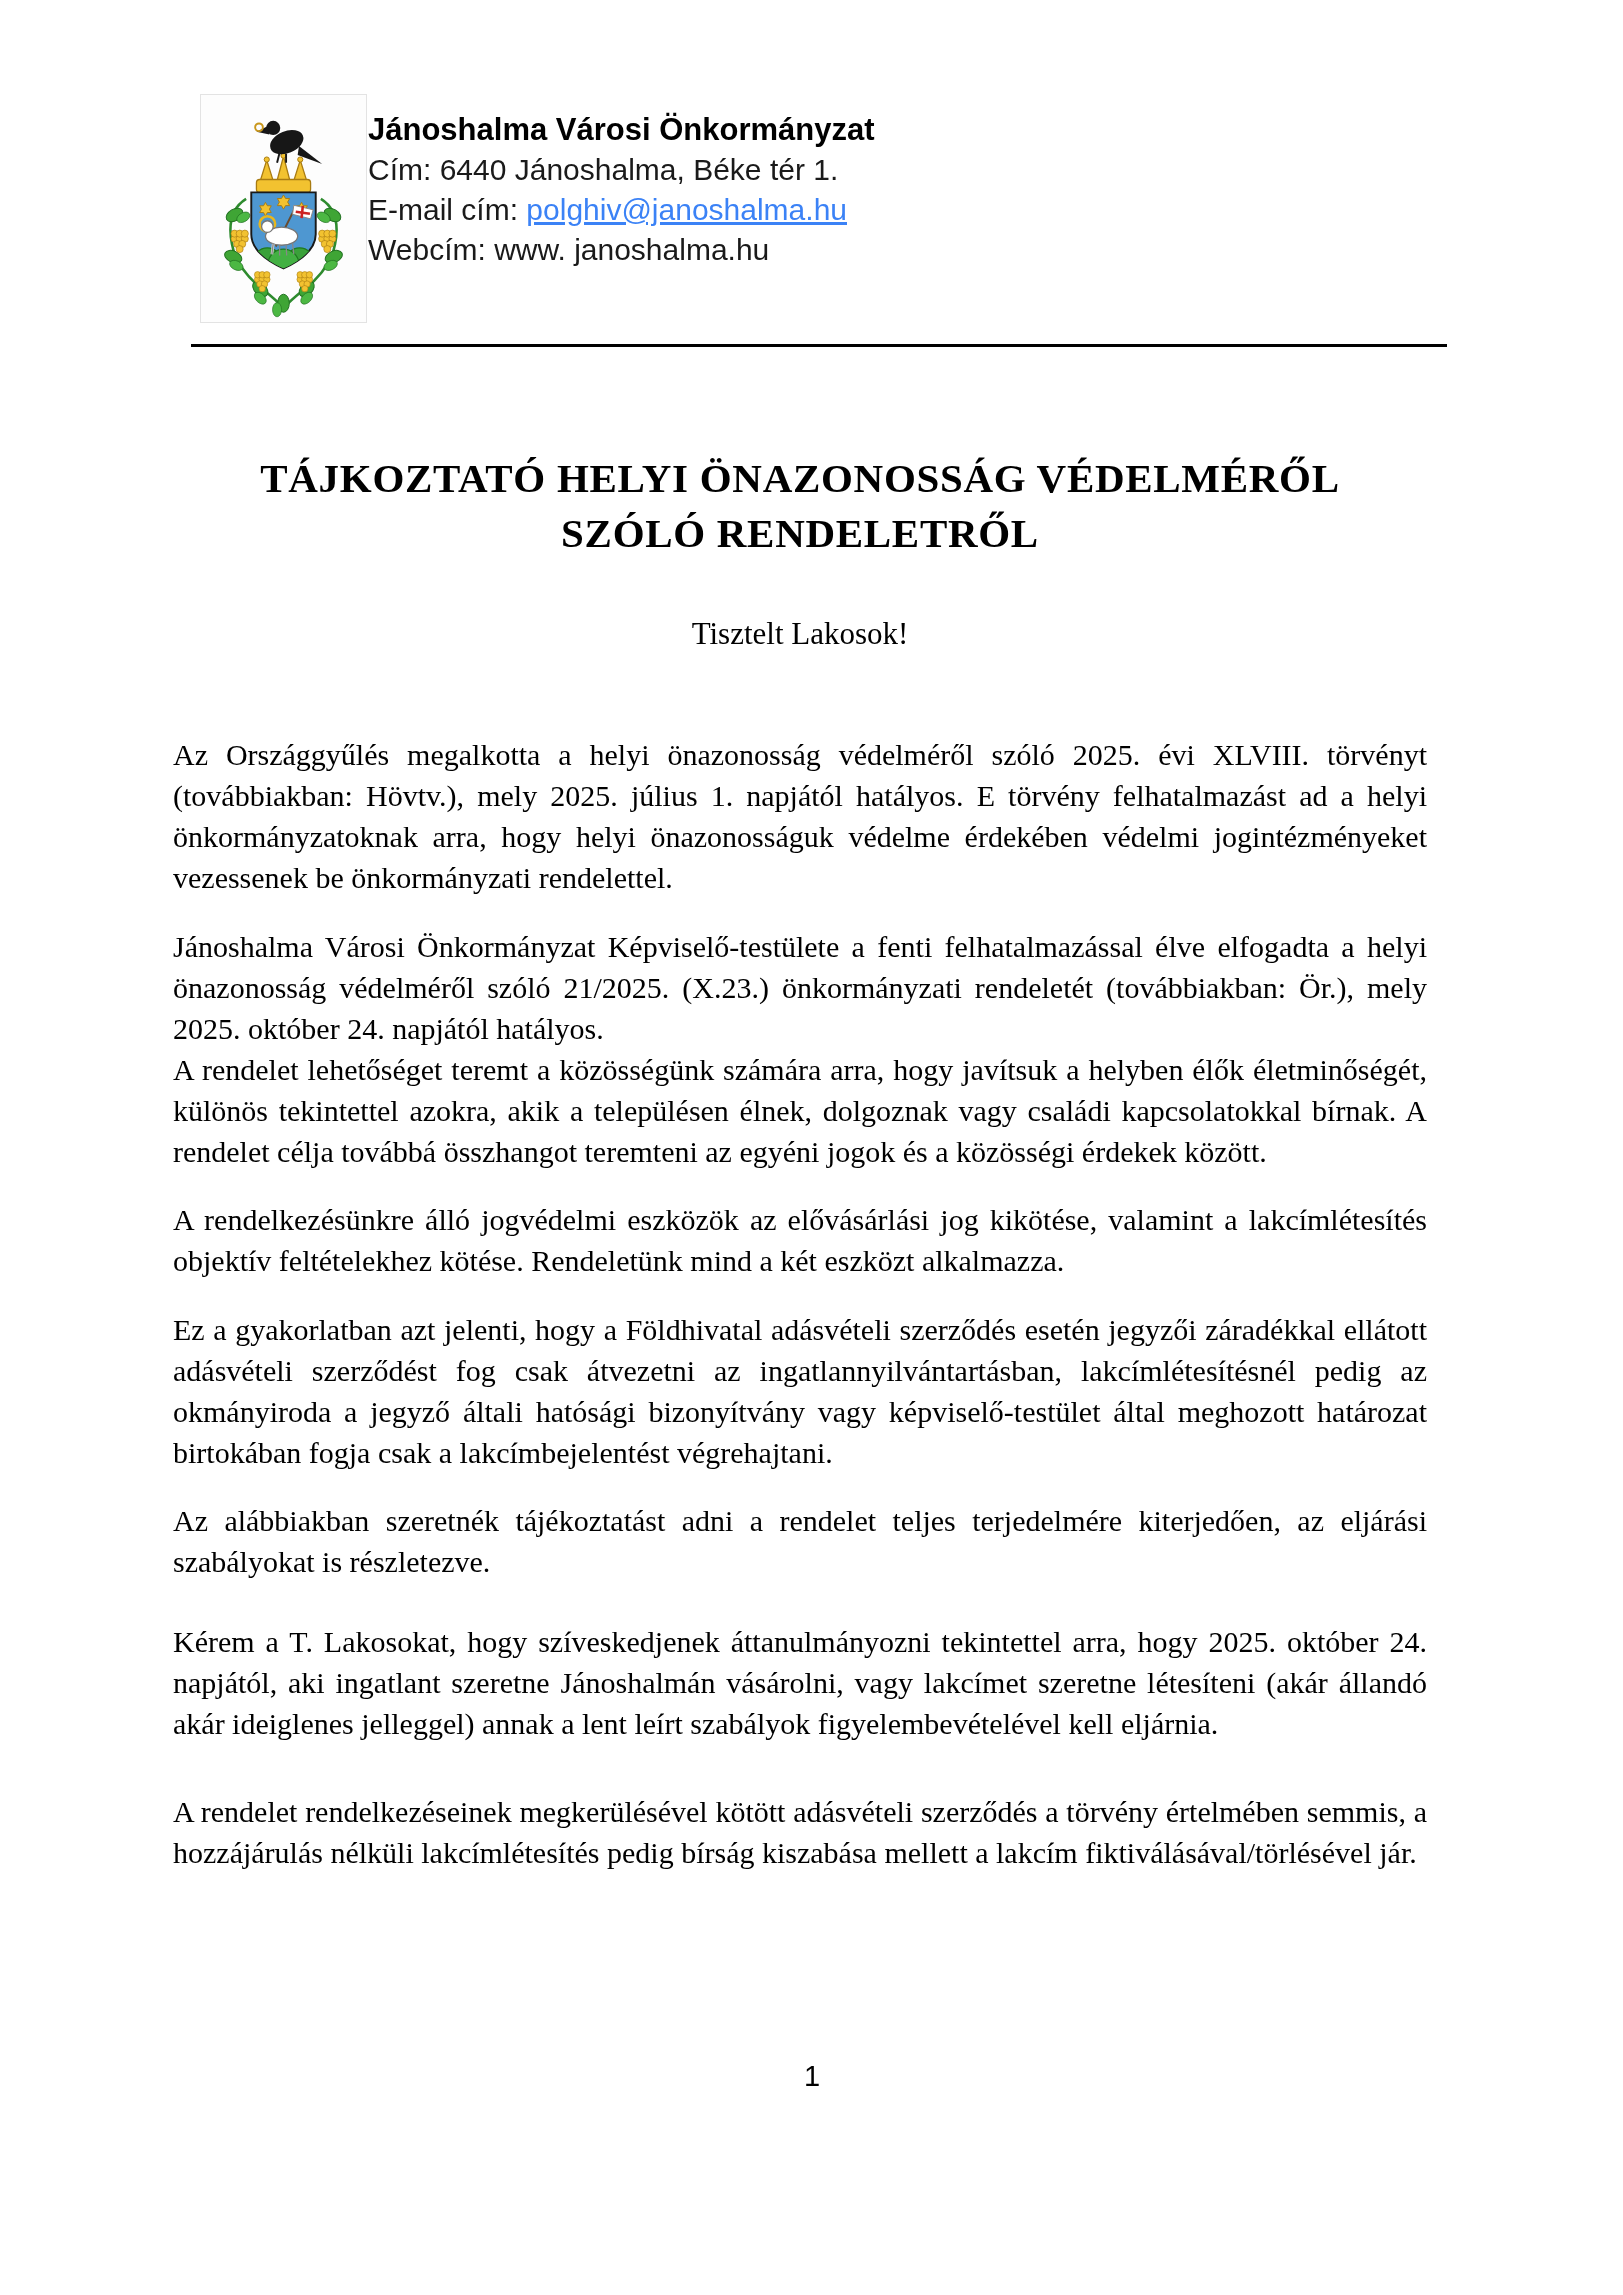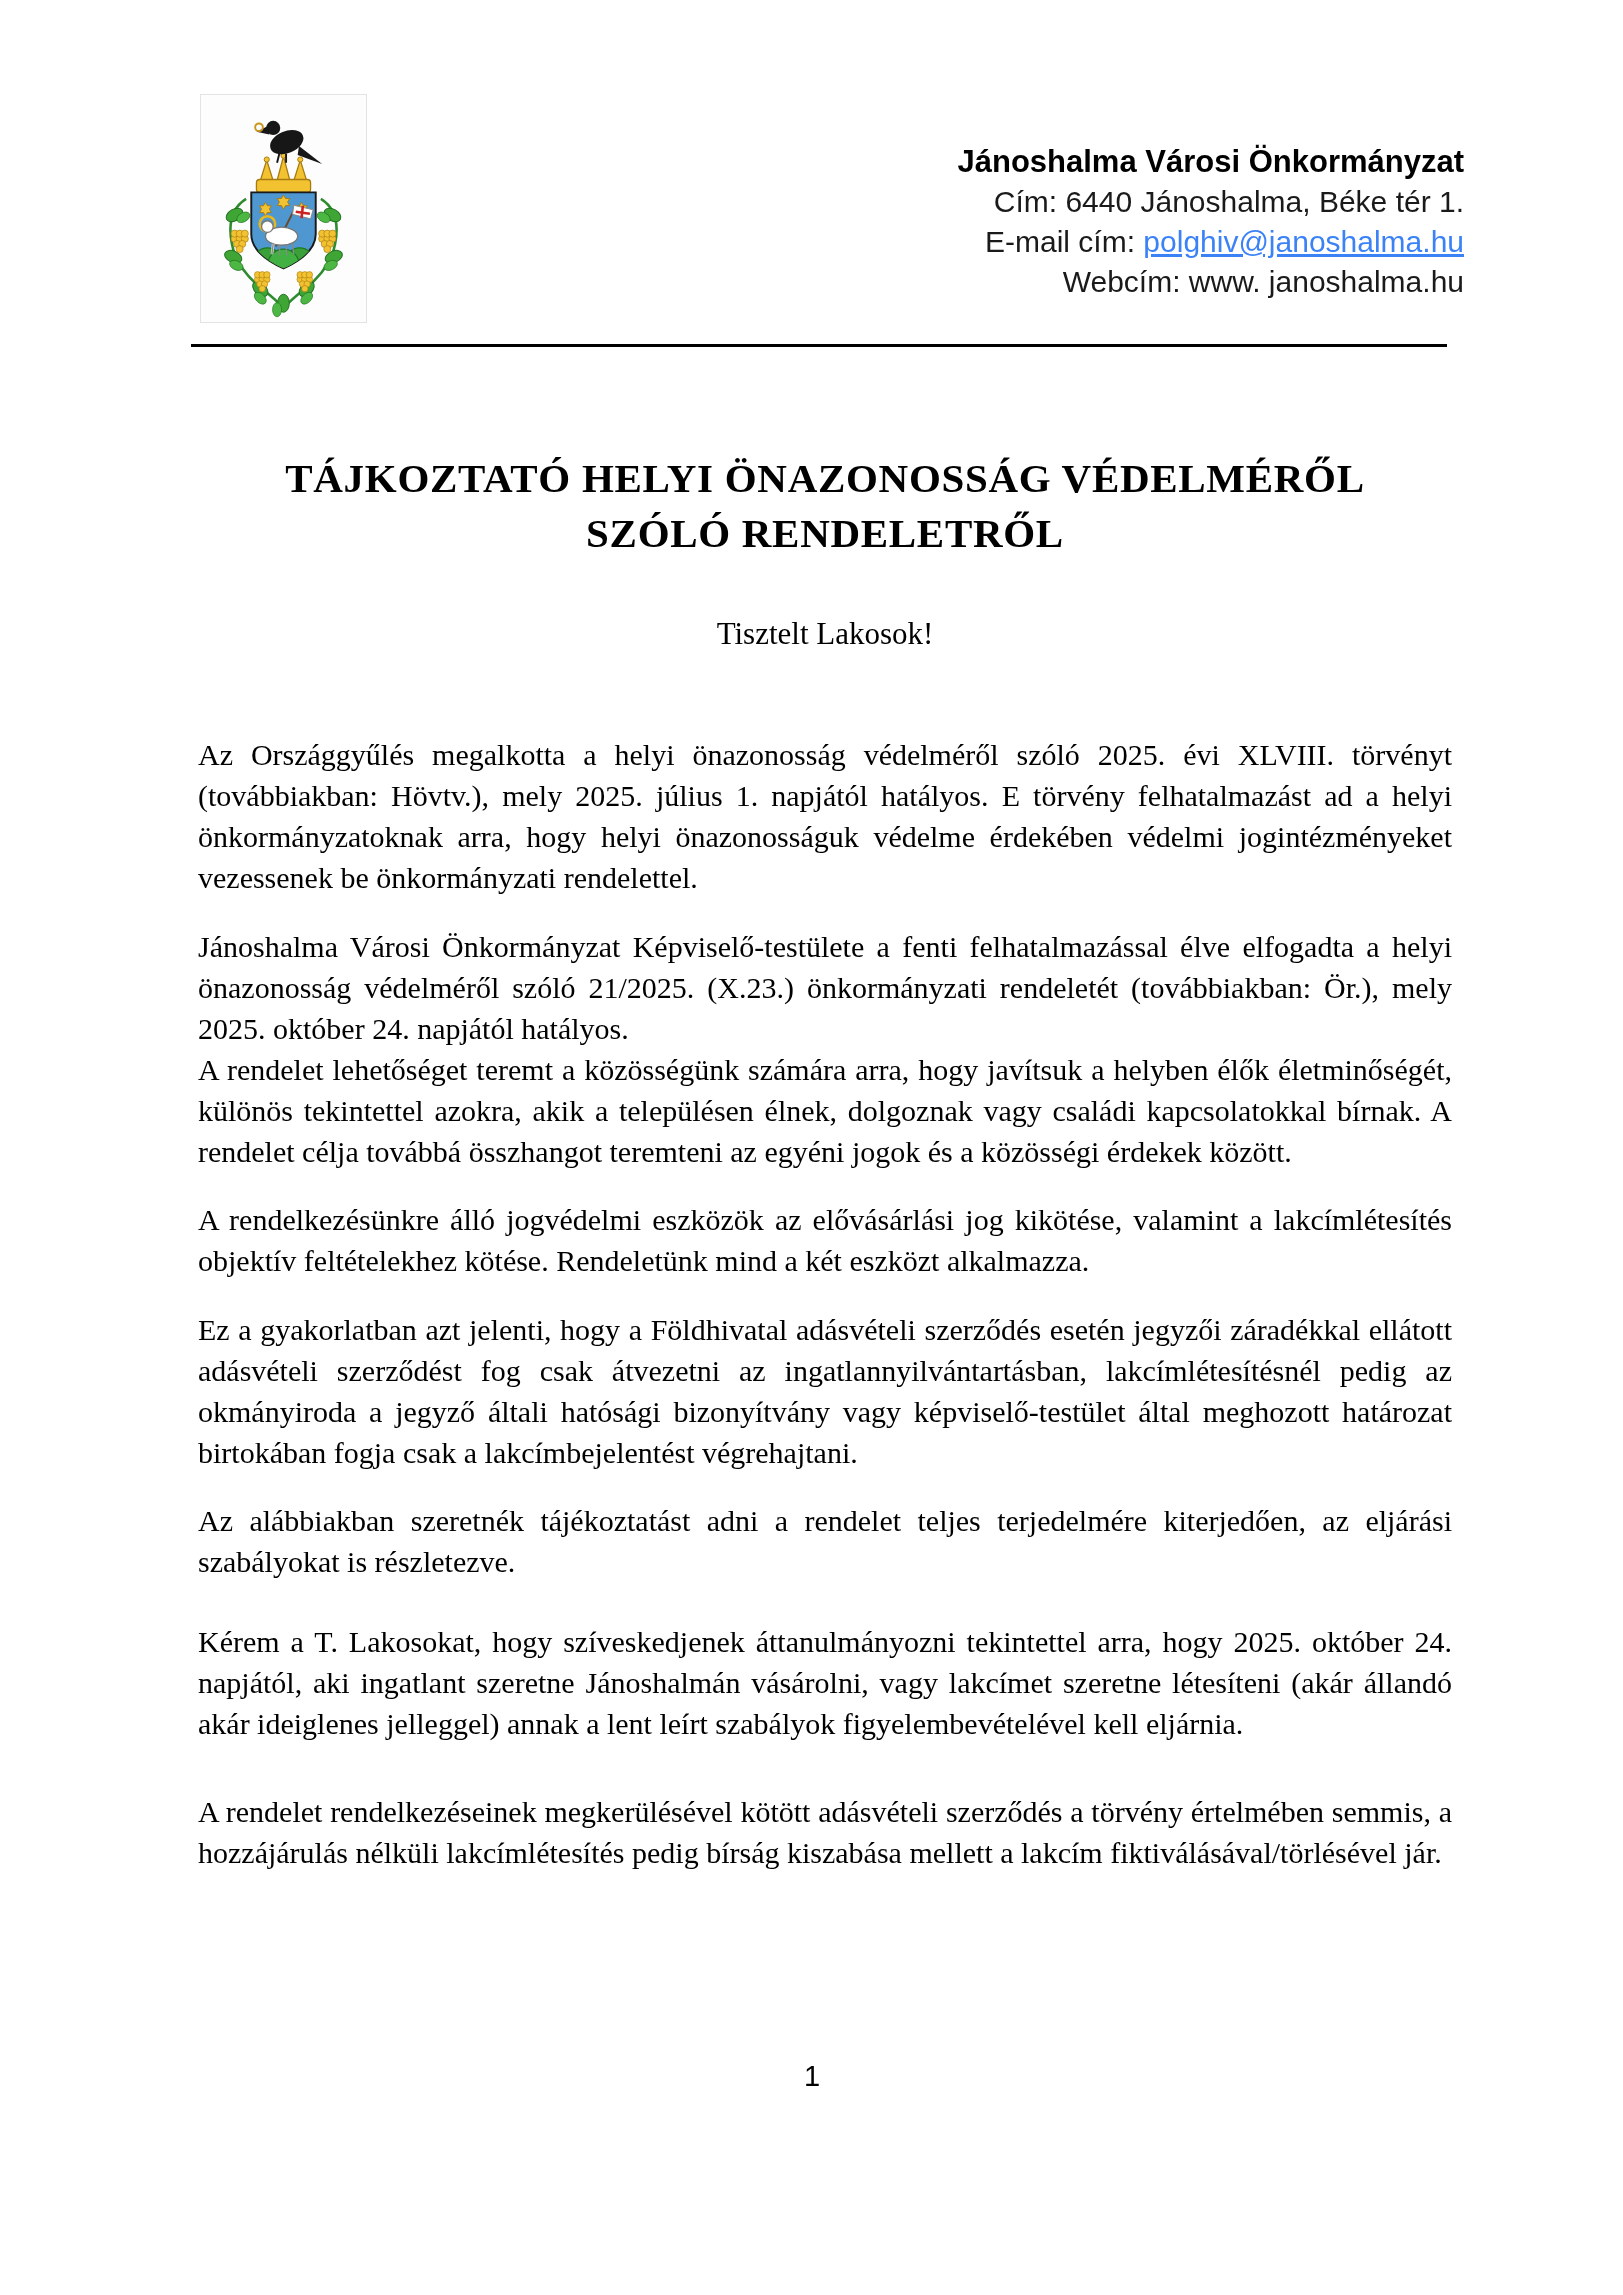--- a/index.html
+++ b/index.html
@@ -19,47 +19,46 @@
     width:167px; height:229px;
     border:1.3px solid #e3e3e3;
     background:#fdfdfd;
     box-sizing:border-box;
   }
   .logo-box svg{width:100%;height:100%;display:block;}
   .header-text{
     position:absolute;
     left:368px; top:110px;
     width:1096px;
-    text-align:right;
+    text-align:left;
     font-family:"Liberation Sans", sans-serif;
     font-size:30px;
     line-height:40px;
     color:#1a1a1a;
-    margin-top:32px;
   }
   .header-org{
     font-weight:bold;
     font-size:31px;
     color:#000;
   }
   .header-link{
     color:#3b82f6;
     text-decoration:underline;
     cursor:pointer;
   }
   .header-rule{
     position:absolute;
     left:191px; top:344px;
     width:1256px; height:2.6px;
     background:#000000;
   }
   
   .content{
     position:absolute;
-    left:198px; top:451px;
+    left:173px; top:451px;
     width:1254px;
   }
   .doc-title{
     text-align:center;
     font-weight:bold;
     font-size:41px;
     line-height:55px;
     letter-spacing:0.7px;
   }
   .greeting{

